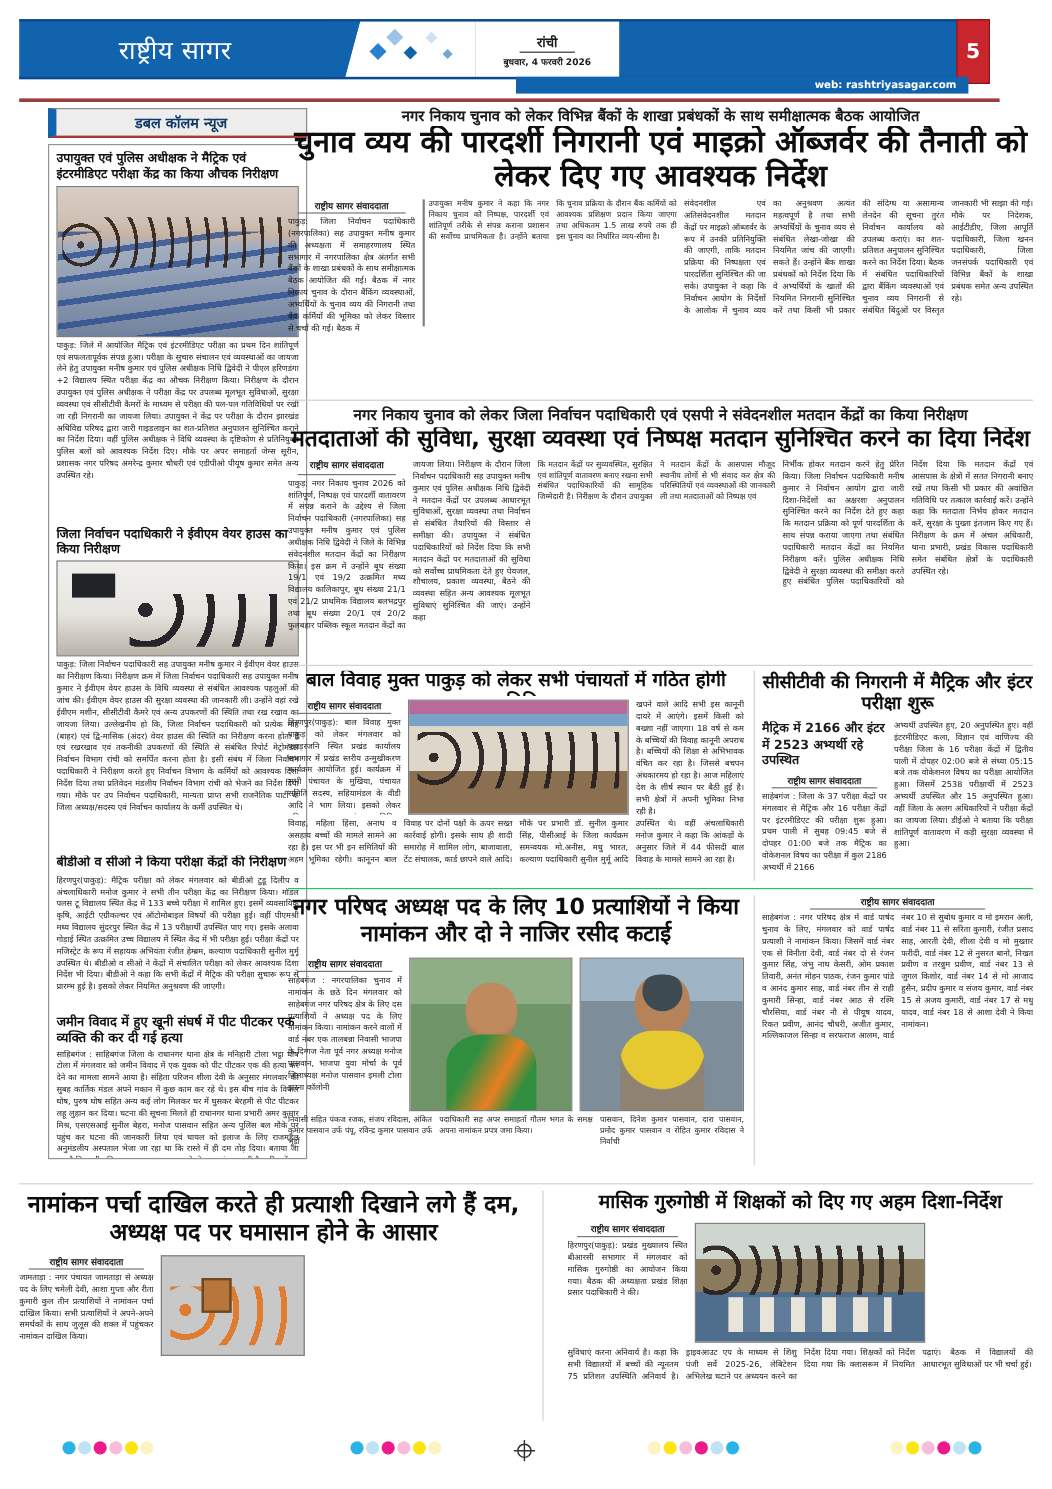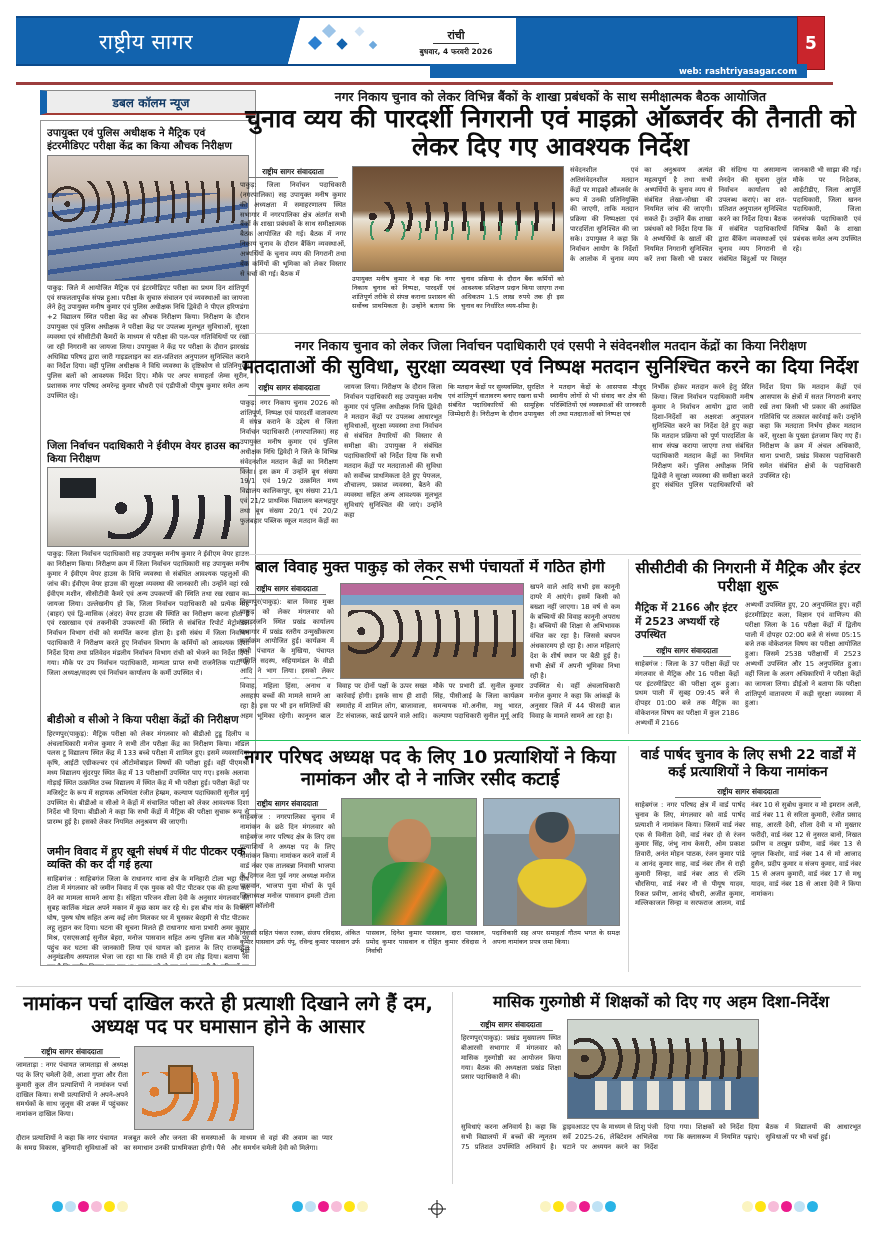--- a/index.html
+++ b/index.html
@@ -76,41 +76,41 @@
   .lc-photo{width:100%;box-sizing:border-box;margin-bottom:3px;}
 
   
   .main{position:absolute;top:88px;left:240px;width:621px;height:884px;overflow:hidden;}
   .strap{font-weight:bold;font-size:12.3px;text-align:center;height:17px;overflow:hidden;}
   .head-1{font-size:25px;line-height:1.12;height:58px;}
   .art-row{display:flex;gap:6px;}
   .cell{overflow:hidden;}
   .cols-2{column-count:2;column-gap:6px;}
   .cols-4{column-count:4;column-gap:6px;}
-  .photocell{display:flex;flex-direction:column;gap:3px;overflow:hidden;}
+  .photocell{display:flex;gap:3px;overflow:hidden;}
   .sep-top{border-top:1px solid #cfcfcf;margin-top:5px;padding-top:3px;}
   .head-2{font-size:19px;line-height:1.1;height:24px;margin:2px 0 3px;}
   .midband{display:flex;gap:8px;margin-top:5px;border-top:1px solid #d2d2d2;padding-top:4px;}
   .cm-art{width:380px;}
   .head-3{font-size:15.5px;line-height:1.15;height:21px;margin-bottom:3px;}
   .cctv-art{width:233px;border-left:1px solid #d2d2d2;padding-left:6px;box-sizing:border-box;}
   .head-4{font-size:15px;line-height:1.2;height:40px;margin-bottom:2px;}
   .subhead{font-weight:bold;font-size:10.5px;line-height:1.3;text-align:left;margin-bottom:3px;}
   .band2{display:flex;gap:8px;margin-top:6px;border-top:1px solid #22c55e;padding-top:5px;}
   .chair-art{width:380px;}
   .head-5{font-size:18.5px;line-height:1.18;height:48px;margin-bottom:4px;}
   .ward-art{width:233px;border-left:1px solid #d2d2d2;padding-left:6px;box-sizing:border-box;}
   .head-6{font-size:13.8px;line-height:1.25;height:38px;margin-bottom:2px;}
   .caps-row{display:flex;gap:6px;margin-top:3px;}
 
   
   .bottomband{position:absolute;top:986px;left:16px;width:845px;height:198px;display:flex;gap:12px;border-top:1px solid #d2d2d2;padding-top:5px;box-sizing:border-box;}
   .jam-art{width:424px;}
   .head-7{font-size:19.5px;line-height:1.18;height:50px;margin-bottom:4px;}
-  .guru-art{flex:1;border-left:1px solid #d2d2d2;padding-left:8px;box-sizing:border-box;}
+  .guru-art{flex:1;border-left:1px solid #d2d2d2;padding-left:20px;box-sizing:border-box;}
   .head-8{font-size:16px;line-height:1.2;height:24px;margin-bottom:3px;}
 
   
   .marks{position:absolute;top:1198px;left:0;width:877px;height:24px;}
   .dotgroup{position:absolute;top:3px;display:flex;gap:2px;}
   .dot{width:11px;height:11px;border-radius:50%;display:inline-block;}
   .reg-mark{position:absolute;left:428px;top:2px;}
 </style>
 </head>
 <body>
@@ -230,44 +230,42 @@
       <div class="art-row" style="height:128px">
         <div class="cell" style="width:96px">
           <div class="byline">राष्ट्रीय सागर संवाददाता</div>
           <div class="body-txt" style="height:114px">साहेबगंज : नगरपालिका चुनाव में नामांकन के छठे दिन मंगलवार को साहेबगंज नगर परिषद क्षेत्र के लिए दस प्रत्याशियों ने अध्यक्ष पद के लिए नामांकन किया। नामांकन करने वालों में वार्ड नंबर एक तालबन्ना निवासी भाजपा के दिग्गज नेता पूर्व नगर अध्यक्ष मनोज पासवान, भाजपा युवा मोर्चा के पूर्व जिलाध्यक्ष मनोज पासवान इमली टोला झरना कॉलोनी</div>
         </div>
         <div class="photo ph-cand1" style="width:136px;height:126px"></div>
         <div class="photo ph-cand2" style="width:136px;height:126px"></div>
       </div>
       <div class="caps-row">
         <div class="cap-txt" style="width:120px;height:42px">निवासी सहित पंकज रजक, संजय रविदास, अंकित कुमार पासवान उर्फ पंपू, रविन्द्र कुमार पासवान उर्फ भूड़ों</div>
+        <div class="cap-txt" style="flex:1;height:42px">पदाधिकारी सह अपर समाहर्ता गौतम भगत के समक्ष अपना नामांकन प्रपत्र जमा किया।</div>
         <div class="cap-txt" style="width:120px;height:42px">पासवान, दिनेश कुमार पासवान, दारा पासवान, प्रमोद कुमार पासवान व रोहित कुमार रविदास ने निर्वाची</div>
-        <div class="cap-txt" style="flex:1;height:42px">पदाधिकारी सह अपर समाहर्ता गौतम भगत के समक्ष अपना नामांकन प्रपत्र जमा किया।</div>
       </div>
     </section>
 
     <section class="ward-art">
-      <div class="headline head-6">वार्ड पार्षद चुनाव के लिए सभी 22 वार्डों में कई प्रत्याशियों ने किया नामांकन</div>
       <div class="byline" style="margin:0 40px 3px">राष्ट्रीय सागर संवाददाता</div>
       <div class="cols-2 body-txt" style="height:172px">साहेबगंज : नगर परिषद क्षेत्र में वार्ड पार्षद चुनाव के लिए, मंगलवार को वार्ड पार्षद प्रत्याशी ने नामांकन किया। जिसमें वार्ड नंबर एक से विनीता देवी, वार्ड नंबर दो से रंजन कुमार सिंह, जंभु नाथ केसरी, ओम प्रकाश तिवारी, अनंत मोहन पाठक, रंजन कुमार पांडे व आनंद कुमार साह, वार्ड नंबर तीन से राही कुमारी सिन्हा, वार्ड नंबर आठ से रश्मि चौरसिया, वार्ड नंबर नौ से पीयूष यादव, रिकत प्रवीण, आनंद चौधरी, अजीत कुमार, मल्लिकाजल सिन्हा व सरफराज आलम, वार्ड नंबर 10 से सुबोध कुमार व मो इमरान अली, वार्ड नंबर 11 से सरिता कुमारी, रंजीत प्रसाद साह, आरती देवी, शीला देवी व मो मुख्तार फरीदी, वार्ड नंबर 12 से नुसरत बानो, निखत प्रवीण व तरन्नुम प्रवीण, वार्ड नंबर 13 से जुगल किशोर, वार्ड नंबर 14 से मो आजाद हुसैन, प्रदीप कुमार व संजय कुमार, वार्ड नंबर 15 से अजय कुमारी, वार्ड नंबर 17 से मधु यादव, वार्ड नंबर 18 से आशा देवी ने किया नामांकन।</div>
     </section>
   </div>
 </main>
 
 <div class="bottomband">
   <section class="jam-art">
     <div class="headline head-7">नामांकन पर्चा दाखिल करते ही प्रत्याशी दिखाने लगे हैं दम, अध्यक्ष पद पर घमासान होने के आसार</div>
     <div class="art-row" style="height:84px">
       <div class="cell" style="width:112px">
         <div class="byline">राष्ट्रीय सागर संवाददाता</div>
         <div class="body-txt" style="height:70px">जामताड़ा : नगर पंचायत जामताड़ा से अध्यक्ष पद के लिए चमेली देवी, आशा गुप्ता और रीता कुमारी कुल तीन प्रत्याशियों ने नामांकन पर्चा दाखिल किया। सभी प्रत्याशियों ने अपने-अपने समर्थकों के साथ जुलूस की शक्ल में पहुंचकर नामांकन दाखिल किया।</div>
       </div>
       <div class="photo ph-rally" style="width:118px;height:82px"></div>
     </div>
-    <div class="cols-4 body-txt" style="height:46px;margin-top:4px">दौरान प्रत्याशियों ने कहा कि नगर पंचायत के समग्र विकास, बुनियादी सुविधाओं को मजबूत करने और जनता की समस्याओं का समाधान उनकी प्राथमिकता होगी। पैसे के माध्यम से वहां की अवाम का प्यार और समर्थन चमेली देवी को मिलेगा।</div>
   </section>
 
   <section class="guru-art">
     <div class="headline head-8">मासिक गुरुगोष्ठी में शिक्षकों को दिए गए अहम दिशा-निर्देश</div>
     <div class="art-row" style="height:100px">
       <div class="cell" style="width:100px">
         <div class="byline">राष्ट्रीय सागर संवाददाता</div>
         <div class="body-txt" style="height:86px">हिरणपुर(पाकुड़): प्रखंड मुख्यालय स्थित बीआरसी सभागार में मंगलवार को मासिक गुरुगोष्ठी का आयोजन किया गया। बैठक की अध्यक्षता प्रखंड शिक्षा प्रसार पदाधिकारी ने की।</div>
       </div>
       <div class="photo ph-teachers" style="width:190px;height:98px"></div>

